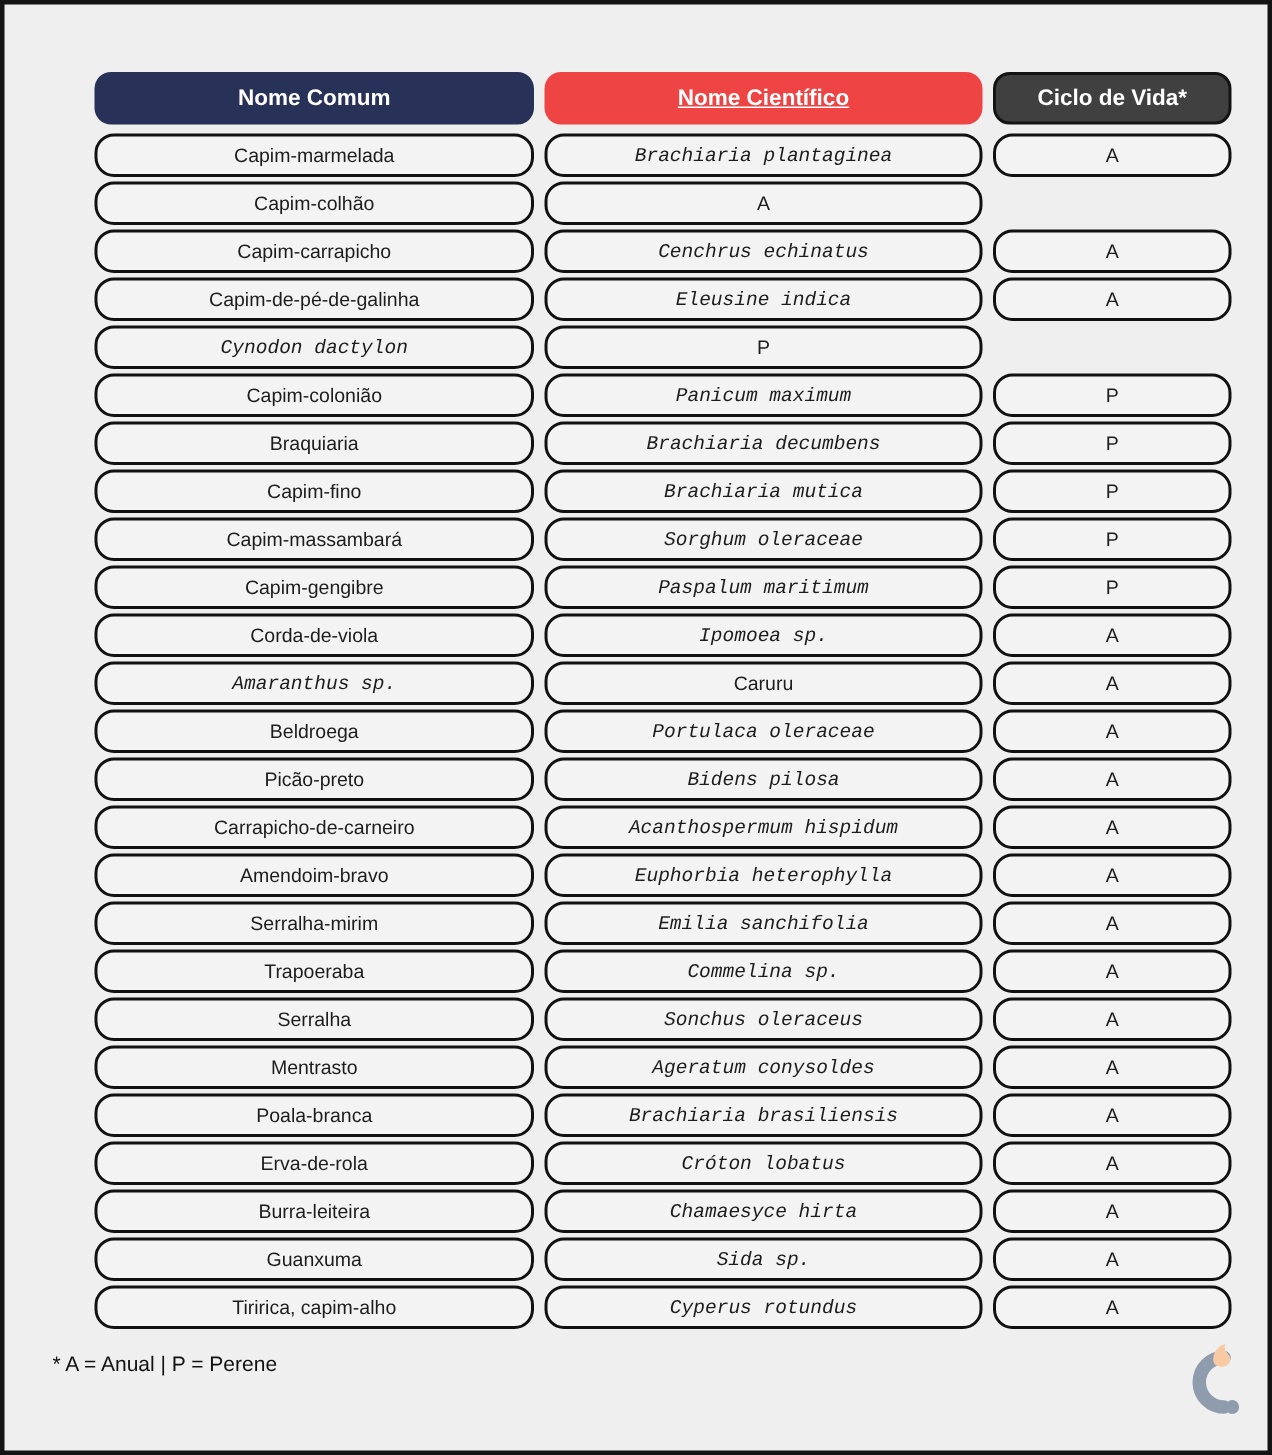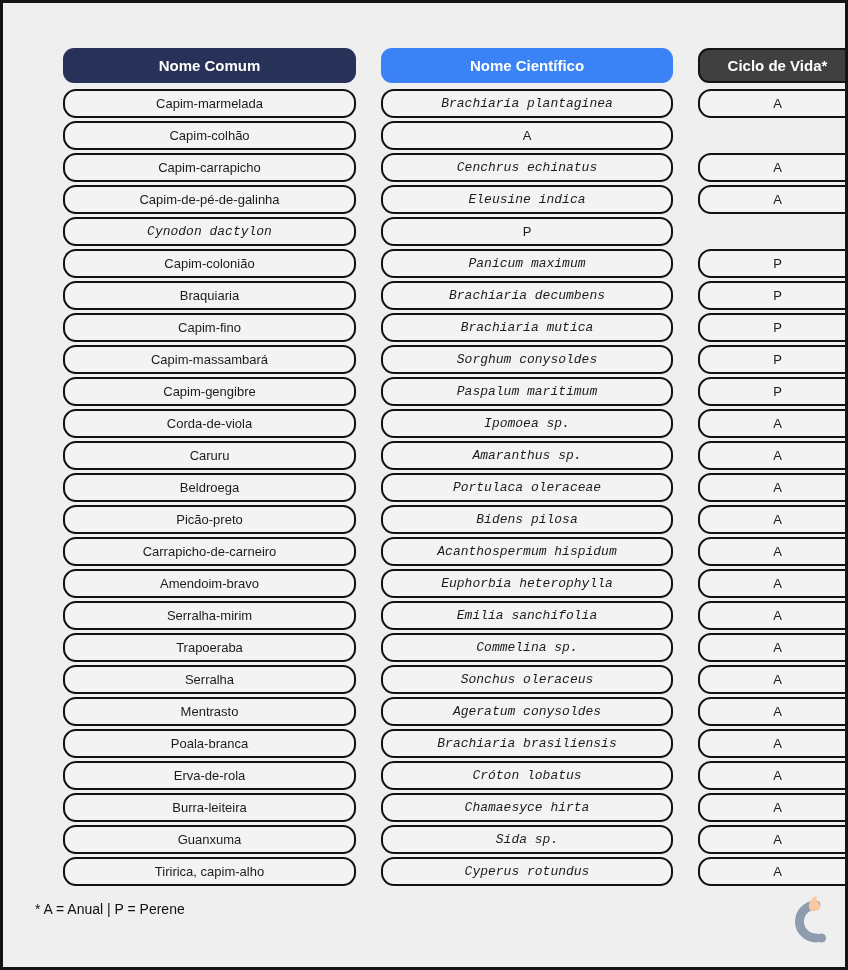--- a/index.html
+++ b/index.html
@@ -17,21 +17,21 @@
     overflow: hidden;
   }
   .table {
     position: absolute;
     left: 44px; top: 45px;
     width: 758px;
   }
   .header-row, .row {
     display: grid;
     grid-template-columns: 293px 292px 159px;
-    column-gap: 25px;
+    column-gap: 7px;
     padding-left: 16px;
   }
   .header-cell {
     height: 35px;
     border-radius: 11px;
     display: flex; align-items: center; justify-content: center;
     color: #ffffff;
     font-weight: bold;
     font-size: 15px;
     box-sizing: border-box;
@@ -67,21 +67,21 @@
   }
 </style>
 </head>
 <body>
 
 <div class="page">
 
   <div class="table">
     <div class="header-row">
       <div class="header-cell" style="background: rgb(40, 49, 87);">Nome Comum</div>
-      <div class="header-cell" style="background: #3b82f6;">Nome Científico</div>
+      <div class="header-cell" style="background: #ef4444; text-decoration: underline;">Nome Científico</div>
       <div class="header-cell cycle-header" style="background: #404040;">Ciclo de Vida*</div>
     </div>
     <div class="rows" id="rows">
         <div class="row">
           <div class="cell common">Capim-marmelada</div>
           <div class="cell scientific">Brachiaria plantaginea</div>
           <div class="cell cycle">A</div>
         </div>
         <div class="row">
           <div class="cell common">Capim-colhão</div>
@@ -111,36 +111,36 @@
           <div class="cell scientific">Brachiaria decumbens</div>
           <div class="cell cycle">P</div>
         </div>
         <div class="row">
           <div class="cell common">Capim-fino</div>
           <div class="cell scientific">Brachiaria mutica</div>
           <div class="cell cycle">P</div>
         </div>
         <div class="row">
           <div class="cell common">Capim-massambará</div>
-          <div class="cell scientific">Sorghum conysoldes</div>
+          <div class="cell scientific">Sorghum oleraceae</div>
           <div class="cell cycle">P</div>
         </div>
         <div class="row">
           <div class="cell common">Capim-gengibre</div>
           <div class="cell scientific">Paspalum maritimum</div>
           <div class="cell cycle">P</div>
         </div>
         <div class="row">
           <div class="cell common">Corda-de-viola</div>
           <div class="cell scientific">Ipomoea sp.</div>
           <div class="cell cycle">A</div>
         </div>
         <div class="row">
+          <div class="cell scientific">Amaranthus sp.</div>
           <div class="cell common">Caruru</div>
-          <div class="cell scientific">Amaranthus sp.</div>
           <div class="cell cycle">A</div>
         </div>
         <div class="row">
           <div class="cell common">Beldroega</div>
           <div class="cell scientific">Portulaca oleraceae</div>
           <div class="cell cycle">A</div>
         </div>
         <div class="row">
           <div class="cell common">Picão-preto</div>
           <div class="cell scientific">Bidens pilosa</div>

